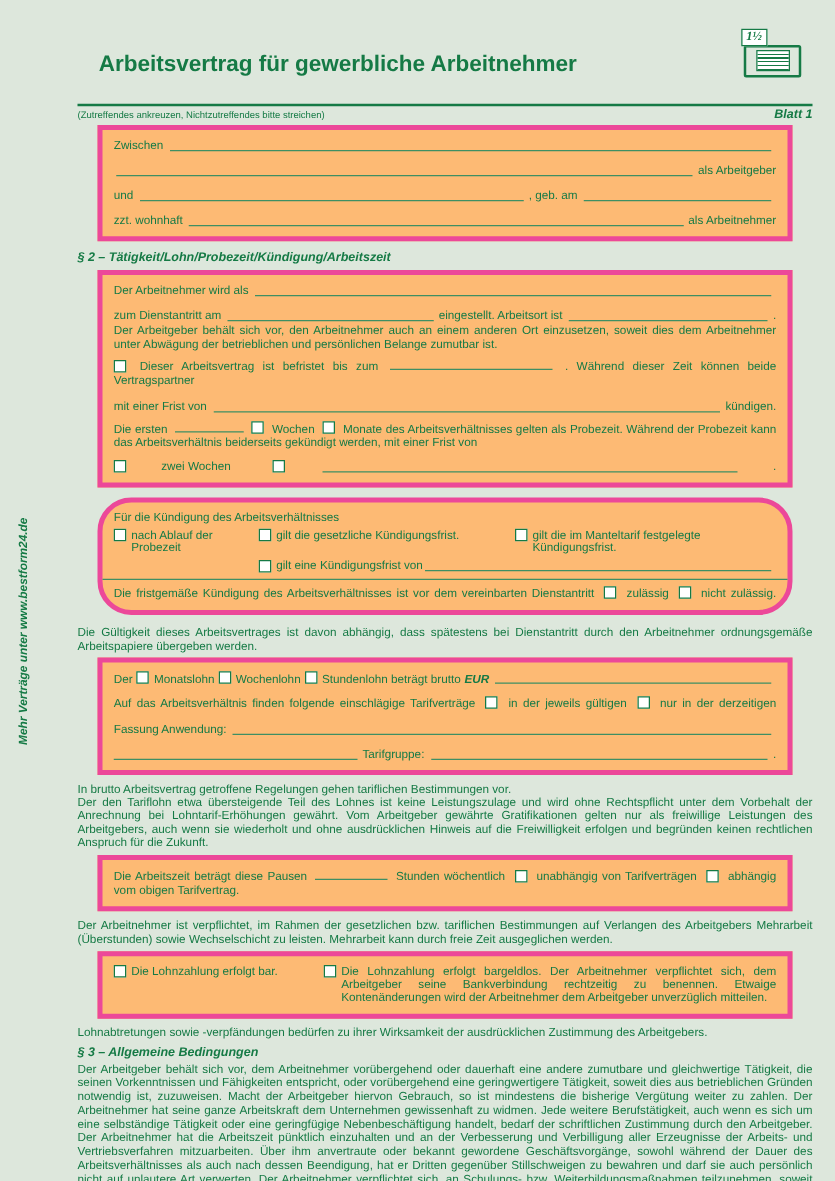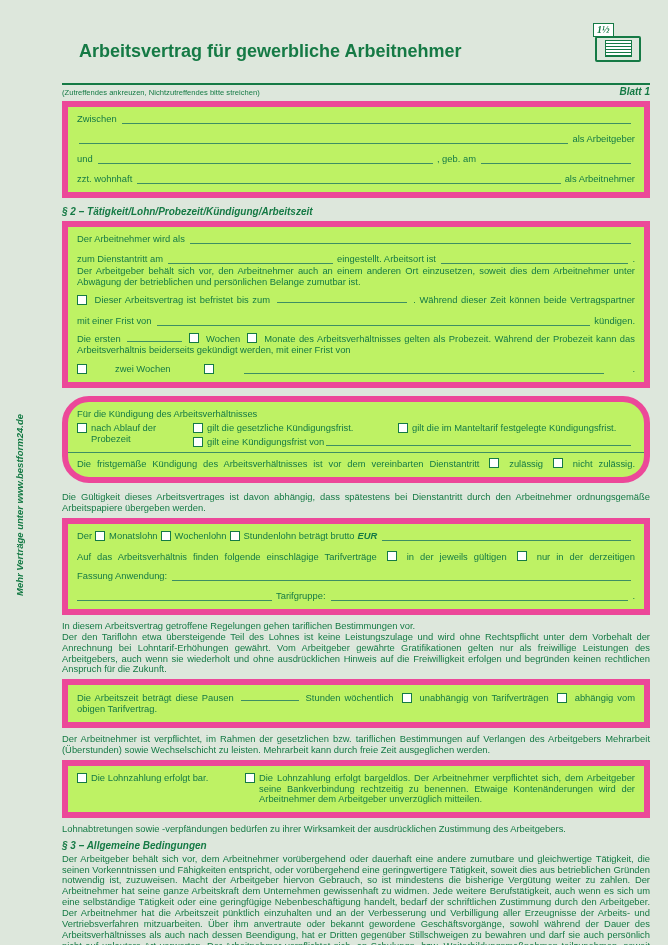--- a/index.html
+++ b/index.html
@@ -21,21 +21,21 @@
   .tw { position:absolute; top:23px; right:26px; width:52px; height:40px;font-family:Liberation Serif, serif; }
   .tw-body { position:absolute; top:13px; left:5px; right:1px; bottom:1px; border:2px solid #157a45; border-radius:2px; background:#dde7dc; }
   .tw-paper { position:absolute; top:17px; left:15px; width:25px; height:15px; background:#fff; border:1px solid #157a45;
     background-image:repeating-linear-gradient(to bottom, #ffffff 0 2px, #157a45 2px 3px); }
   .tw-badge { position:absolute; top:0; left:3px; background:#fff; border:1.5px solid #157a45; padding:0 3px;
     font-weight:bold; font-style:italic; font-size:10px; line-height:12px; }
   
   .side-note { position:absolute; left:20px; top:505px; width:360px; text-align:center;
     transform:translate(-50%,-50%) rotate(-90deg); font-weight:bold; font-style:italic; font-size:9.5px; }
   
-  .box { border:6px solid #ec4899; background:#bef264; padding:7px 9px; margin:2px 0 4px; }
+  .box { border:4px solid #ec4899; background:#fdba74; padding:7px 9px; margin:2px 16px 4px; }
   .row { display:flex; align-items:flex-end; }
   .row .t { white-space:nowrap; margin:0 3px 0 0; }
   .row .t.last { margin:0; }
   .fill { flex:1 1 auto; min-width:14px; border-bottom:1px solid #3e8f63; height:8px; margin:0 4px 1px 2px; }
   .fill.fixed { flex:0 0 auto; }
   .w150 { width:150px; } .w165 { width:165px; } .w195 { width:195px; }
   .ifill { display:inline-block; border-bottom:1px solid #3e8f63; height:8px; vertical-align:baseline; margin:0 3px; }
   .cb { display:inline-block; width:10px; height:10px; box-sizing:border-box; border:1px solid #157a45; background:#fff;
     flex:0 0 auto; vertical-align:-1.5px; margin:0 4px 0 0; }
   .row .cb { margin-bottom:1px; }
@@ -201,21 +201,21 @@
       <span class="fill"></span>
     </div>
     <div class="row mt9">
       <span class="fill fixed w195" style="margin-left:0"></span>
       <span class="t">Tarifgruppe:</span>
       <span class="fill"></span>
       <span class="t last">.</span>
     </div>
   </div>
 
-  <p class="para" style="margin-bottom:0">In diesem Arbeitsvertrag getroffene Regelungen gehen tariflichen Bestimmungen vor.</p>
+  <p class="para" style="margin-bottom:0">In brutto Arbeitsvertrag getroffene Regelungen gehen tariflichen Bestimmungen vor.</p>
   <p class="para" style="margin-top:0">Der den Tariflohn etwa übersteigende Teil des Lohnes ist keine Leistungszulage und wird ohne Rechtspflicht unter dem Vorbehalt der Anrechnung bei Lohntarif-Erhöhungen gewährt. Vom Arbeitgeber gewährte Gratifikationen gelten nur als freiwillige Leistungen des Arbeitgebers, auch wenn sie wiederholt und ohne ausdrücklichen Hinweis auf die Freiwilligkeit erfolgen und begründen keinen rechtlichen Anspruch für die Zukunft.</p>
 
   <div class="box">
     <div class="inlinep">
       <span>Die Arbeitszeit beträgt diese Pausen</span>
       <span class="ifill" style="width:58px"></span>
       <span>Stunden wöchentlich</span>
       <span class="cb" style="margin-left:4px"></span>
       <span>unabhängig von Tarifverträgen</span>
       <span class="cb" style="margin-left:4px"></span>

